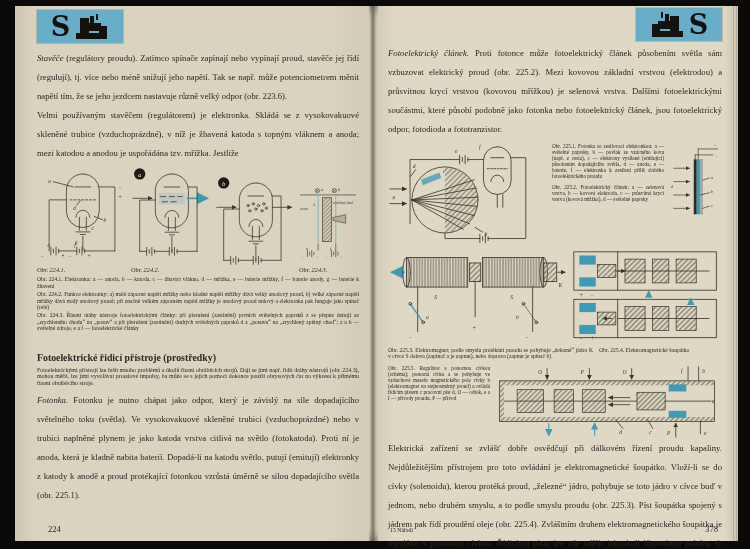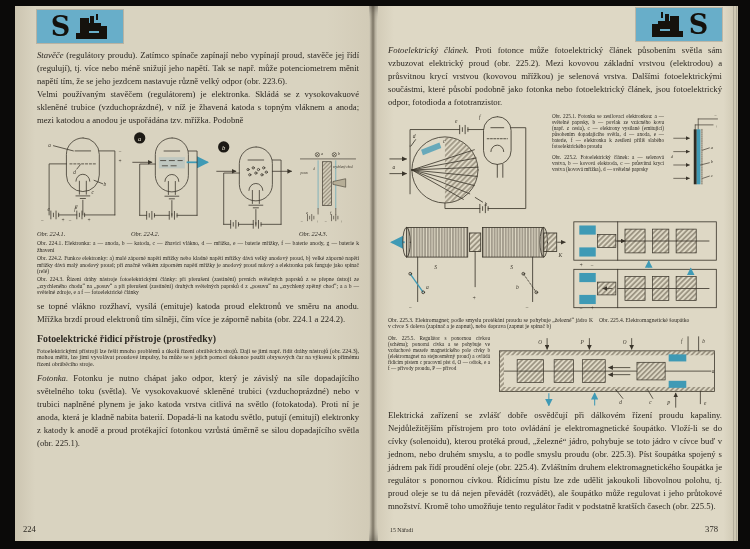--- a/index.html
+++ b/index.html
@@ -8,31 +8,31 @@
   .book{position:absolute;left:15px;top:6px;width:723px;height:535px;display:flex;
         background:#d8d2bf;box-shadow:inset 0 0 14px rgba(0,0,0,.5);}
   .page{position:relative;box-sizing:border-box;}
   .page-left{width:356px;background:linear-gradient(90deg,#ccc5b1 0,#d9d3c0 20px,#d9d3c0 88%,#d2cbb7);
              padding:2px 10px 0 22px;}
   .gutter{width:9px;background:linear-gradient(90deg,rgba(50,42,28,0),rgba(50,42,28,.55) 45%,rgba(50,42,28,.2) 70%,rgba(50,42,28,0));}
   .page-right{flex:1;background:linear-gradient(90deg,#d3ccb8 0,#ded8c5 16px,#ded8c5 96%,#ccc5b0);
               padding:2px 16px 0 10px;}
   .page-right::after{content:"";position:absolute;right:0;top:0;bottom:0;width:5px;
               background:repeating-linear-gradient(90deg,rgba(0,0,0,.14) 0 1px,transparent 1px 2.6px);}
-  .body{font-size:8.7px;line-height:13px;text-align:justify;margin:0;font-family:Liberation Serif, serif;}
+  .body{font-size:8.7px;line-height:19px;text-align:justify;margin:0;font-family:Liberation Serif, serif;}
   .body i{font-style:italic;}
   .sm{font-size:5.6px;line-height:6.4px;text-align:justify;margin:0 0 2px 0;}
-  .h2{font-size:9.8px;font-weight:bold;margin:7px 0 4px 0;}
+  .h2{font-size:9.8px;font-weight:bold;margin:20px 0 4px 0;}
   .figcap{display:block;font-size:6.3px;font-style:italic;margin-top:2px;}
   figure{margin:0;}
   .figrow{display:flex;gap:4px;margin:4px 0 3px 0;align-items:flex-end;}
   .row{display:flex;gap:6px;margin:4px 0 0 0;align-items:flex-start;}
   .capcol{width:112px;}
   .pagenum{position:absolute;bottom:7px;font-size:8.6px;}
-  .pn-left{left:8px;}
+  .pn-left{left:33px;}
   .pn-right{right:20px;}
   .footer-sm{position:absolute;bottom:8px;left:12px;font-size:5.8px;}
   .logo{width:86px;height:33px;background:#68aec9;display:flex;align-items:center;justify-content:center;
         gap:5px;margin:2px 0 6px 0;box-shadow:0 0 0 1px rgba(0,0,0,.15);}
   .logo-right{position:absolute;top:2px;right:16px;margin:0;}
   .logo-s{font-family:"DejaVu Serif",serif;font-size:27px;font-weight:bold;line-height:1;color:#14110c;}
   .logo-machine{width:34px;height:26px;}
   .mirror{transform:scaleX(-1);}
   svg{display:block;}
   .ln{fill:none;stroke:#3a352b;stroke-width:0.9;stroke-linecap:round;}
@@ -83,21 +83,21 @@
             <rect x="5" y="4" width="9" height="16"></rect>
           <rect x="12" y="9" width="14" height="8"></rect>
             <rect x="24" y="12" width="8" height="10"></rect>
           <rect x="15" y="2" width="4" height="8"></rect>
             <rect x="21" y="0" width="2" height="6"></rect>
         </g>
       </svg>
     </div>
 
     <p class="body"><i>Stavěče</i> <span>(regulátory proudu). Zatímco spínače zapínají nebo vypínají proud, stavěče jej řídí (regulují), tj. více nebo méně snižují jeho napětí. Tak se např. může potenciometrem měnit napětí tím, že se jeho jezdcem nastavuje různě velký odpor (obr. 223.6).</span></p>
-    <p class="body">Velmi používaným stavěčem (regulátorem) je elektronka. Skládá se z vysokovakuové skleněné trubice (vzduchoprázdné), v níž je žhavená katoda s topným vláknem a anoda; mezi katodou a anodou je uspořádána tzv. mřížka. Podobně</p>
+    <p class="body">Velmi používaným stavěčem (regulátorem) je elektronka. Skládá se z vysokovakuové skleněné trubice (vzduchoprázdné), v níž je žhavená katoda s topným vláknem a anoda; mezi katodou a anodou je uspořádána tzv. mřížka. Jestliže</p>
 
     <div class="figrow">
 
       <figure class="fig" style="width:90px">
         <svg viewBox="0 0 104 112">
           <text class="sl" x="13" y="19">a</text>
           <line class="ln" x1="19" y1="17" x2="42" y2="23"></line>
           <rect class="ln" x="34" y="8" width="38" height="62" rx="19"></rect>
           <line class="ln" x1="44" y1="23" x2="62" y2="23" stroke-width="2.4"></line>
           <line class="ln" x1="38" y1="38" x2="68" y2="38" stroke-dasharray="2.5 2"></line>
@@ -224,21 +224,20 @@
         <figcaption class="figcap">Obr. 224.3.</figcaption>
       </figure>
     </div>
 
     <div class="capblock">
       <p class="sm">Obr. 224.1. Elektronka: a — anoda, b — katoda, c — žhavicí vlákno, d — mřížka, e — baterie mřížky, f — baterie anody, g — baterie k žhavení</p>
       <p class="sm">Obr. 224.2. Funkce elektronky: a) malé záporné napětí mřížky nebo kladné napětí mřížky dává velký anodový proud, b) velké záporné napětí mřížky dává malý anodový proud; při značně velkém záporném napětí mřížky je anodový proud nulový a elektronka pak funguje jako spínač (relé)</p>
       <p class="sm">Obr. 224.3. Řízení dráhy nástroje fotoelektrickými články: při přerušení (zastínění) prvních světelných paprsků z se přepne ústrojí ze „zrychleného chodu“ na „posuv“ a při přerušení (zastínění) druhých světelných paprsků d z „posuvu“ na „zrychlený zpětný chod“; a a b — světelné zdroje, e a f — fotoelektrické články</p>
     </div>
 
-    <p class="body" style="margin-top:4px">se topné vlákno rozžhaví, vysílá (emituje) katoda proud elektronů ve směru na anodu. Mřížka brzdí proud elektronů tím silněji, čím více je záporně nabita (obr. 224.1 a 224.2).</p>
 
     <h2 class="h2">Fotoelektrické řidicí přístroje (prostředky)</h2>
     <p class="sm" style="font-size:5.9px;line-height:6.8px">Fotoelektrickými přístroji lze řešit mnoho problémů a úkolů řízení obráběcích strojů. Dají se jimi např. řídit dráhy nástrojů (obr. 224.3), mohou měřit, lze jimi vyvolávat proudové impulsy, ba může se s jejich pomocí dokonce použít obrysových čar na výkresu k přímému řízení obráběcího stroje.</p>
     <p class="body" style="margin-top:4px"><i>Fotonka.</i> <span>Fotonku je nutno chápat jako odpor, který je závislý na síle dopadajícího světelného toku (světla). Ve vysokovakuové skleněné trubici (vzduchoprázdné) nebo v trubici naplněné plynem je jako katoda vrstva citlivá na světlo (fotokatoda). Proti ní je anoda, která je kladně nabita baterií. Dopadá-li na katodu světlo, putují (emitují) elektronky z katody k anodě a proud protékající fotonkou vzrůstá úměrně se silou dopadajícího světla (obr. 225.1).</span></p>
 
     <span class="pagenum pn-left">224</span>
   </section>
 
   <div class="gutter"></div>
 

